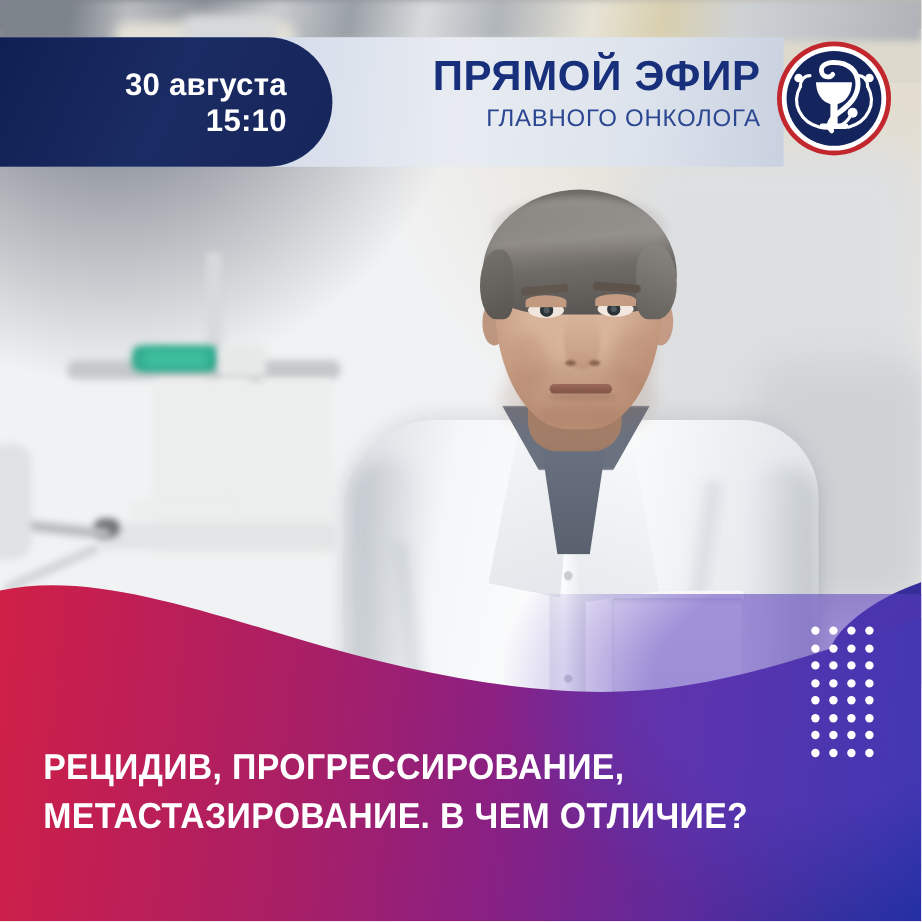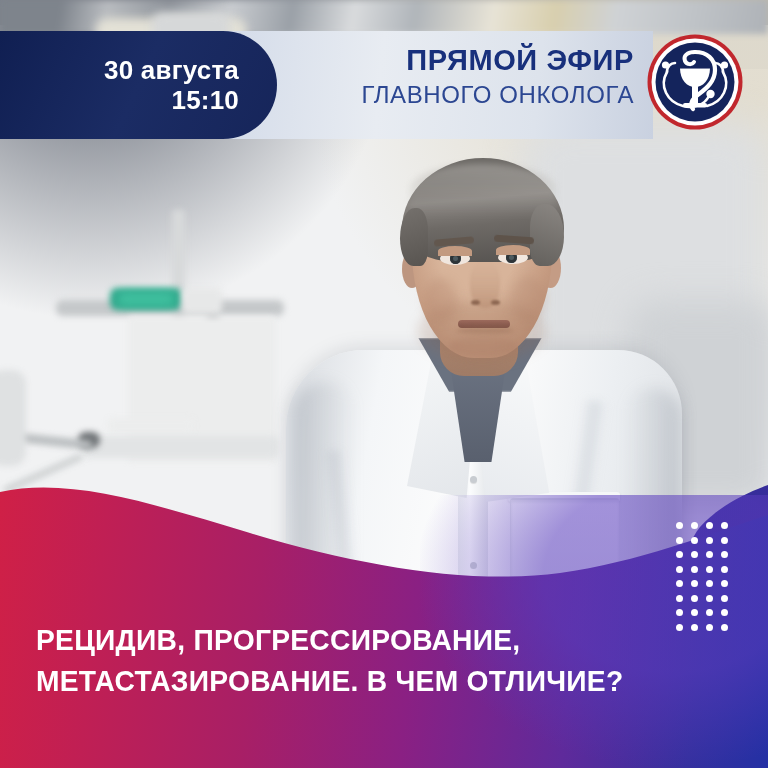--- a/index.html
+++ b/index.html
@@ -161,23 +161,23 @@
     border-radius:0 56px 56px 0;
     display:flex;flex-direction:column;justify-content:center;align-items:flex-end;
     padding-right:38px;box-sizing:border-box;
   }
   .date-badge .d1{color:#fff;font-size:26px;font-weight:bold;line-height:1.16;letter-spacing:.2px;}
   .date-badge .d2{color:#fff;font-size:26px;font-weight:bold;line-height:1.16;letter-spacing:.2px;}
   .banner-title{
     position:absolute;left:282px;top:14px;width:352px;
     text-align:right;
   }
-  .bt1{color:#18307c;font-size:29px;font-weight:bold;letter-spacing:.6px;line-height:1.1;
+  .bt1{color:#18307c;font-size:35px;font-weight:bold;letter-spacing:.6px;line-height:1.1;
        font-family:"Liberation Sans","DejaVu Sans",sans-serif;text-align:right;}
-  .bt2{color:#2c4792;font-size:24px;font-weight:normal;letter-spacing:.6px;line-height:1.22;margin-top:3px;
+  .bt2{color:#2c4792;font-size:20px;font-weight:normal;letter-spacing:.6px;line-height:1.22;margin-top:3px;
        font-family:"Liberation Sans","DejaVu Sans",sans-serif;}
 
   
   .logo{position:absolute;left:645px;top:32px;width:100px;height:100px;}
 
   
   .bottom-wrap{position:absolute;left:0;top:455px;width:768px;height:313px;}
   .bottom-blue{
     position:absolute;inset:0;
     clip-path:path("M768,30 C745,38 718,52 700,72 C690,84 686,100 686,115 L768,115 Z");

